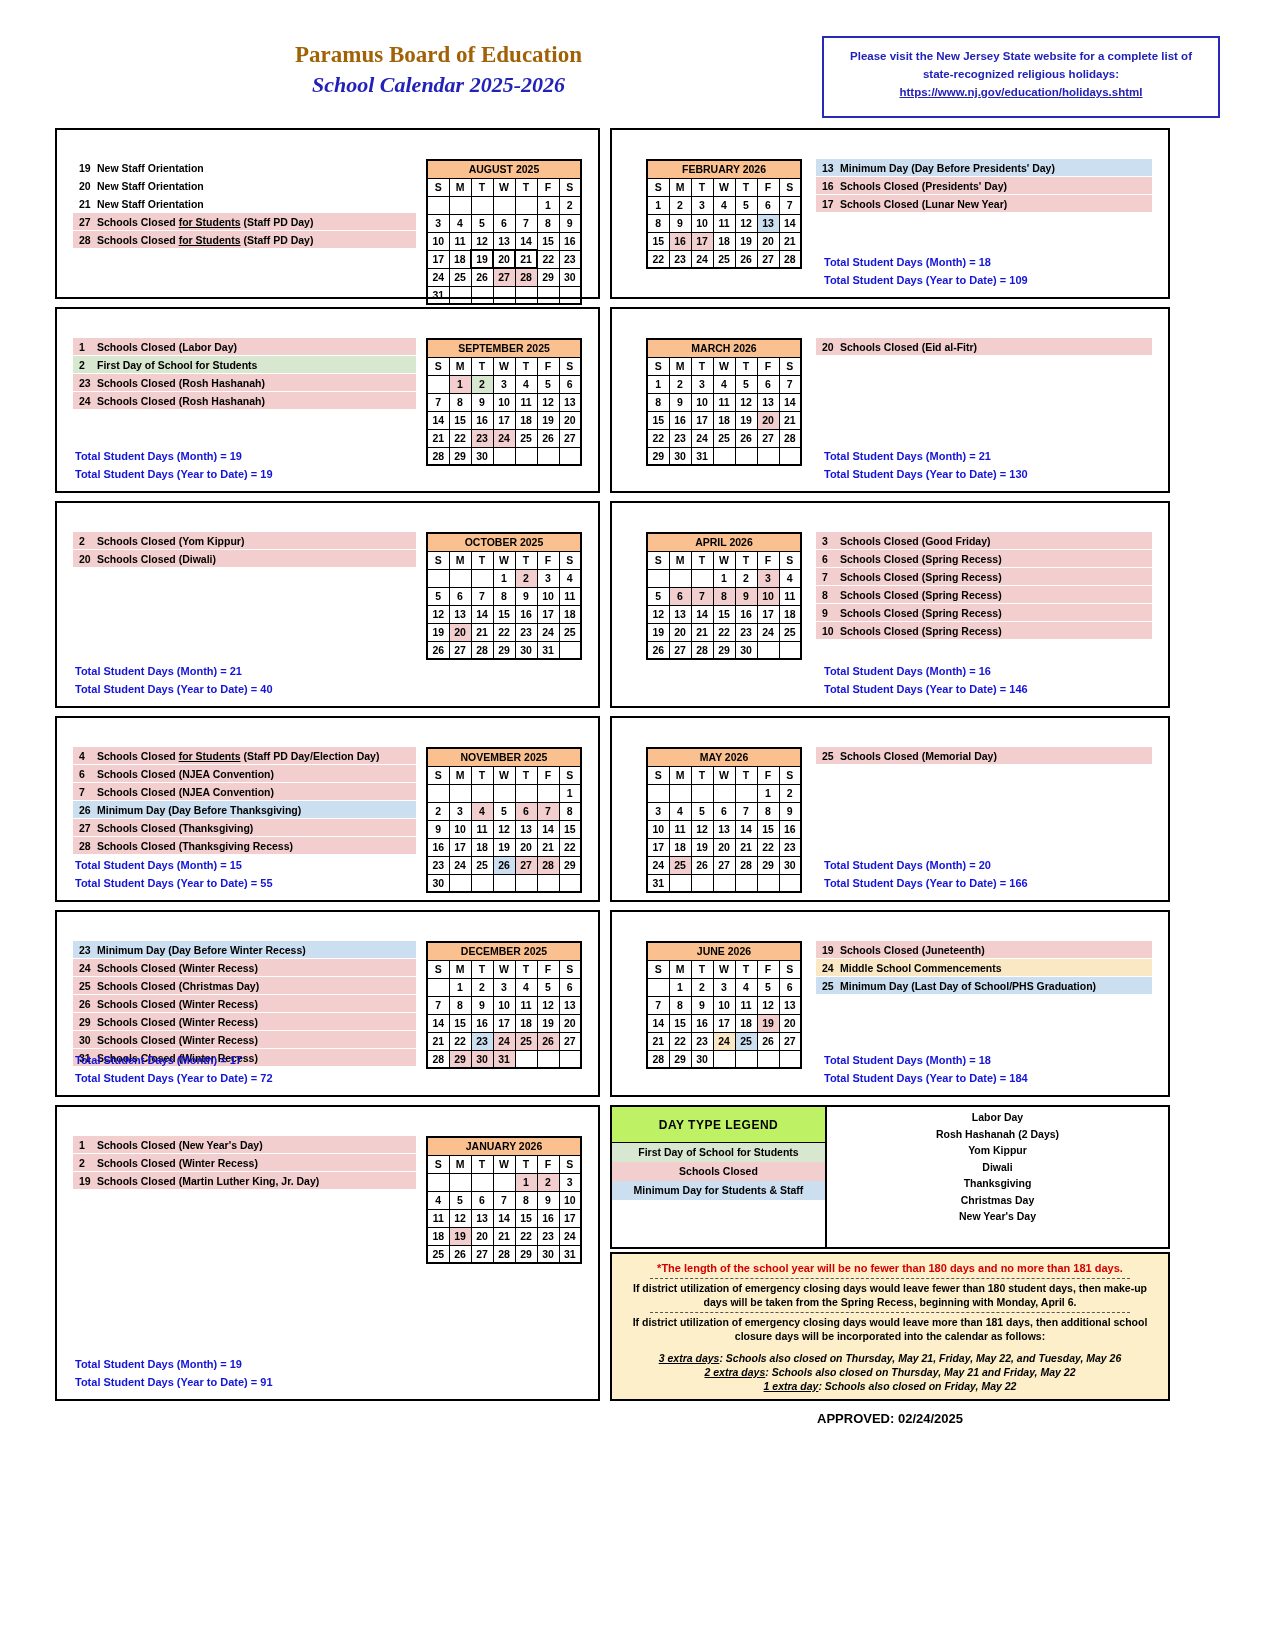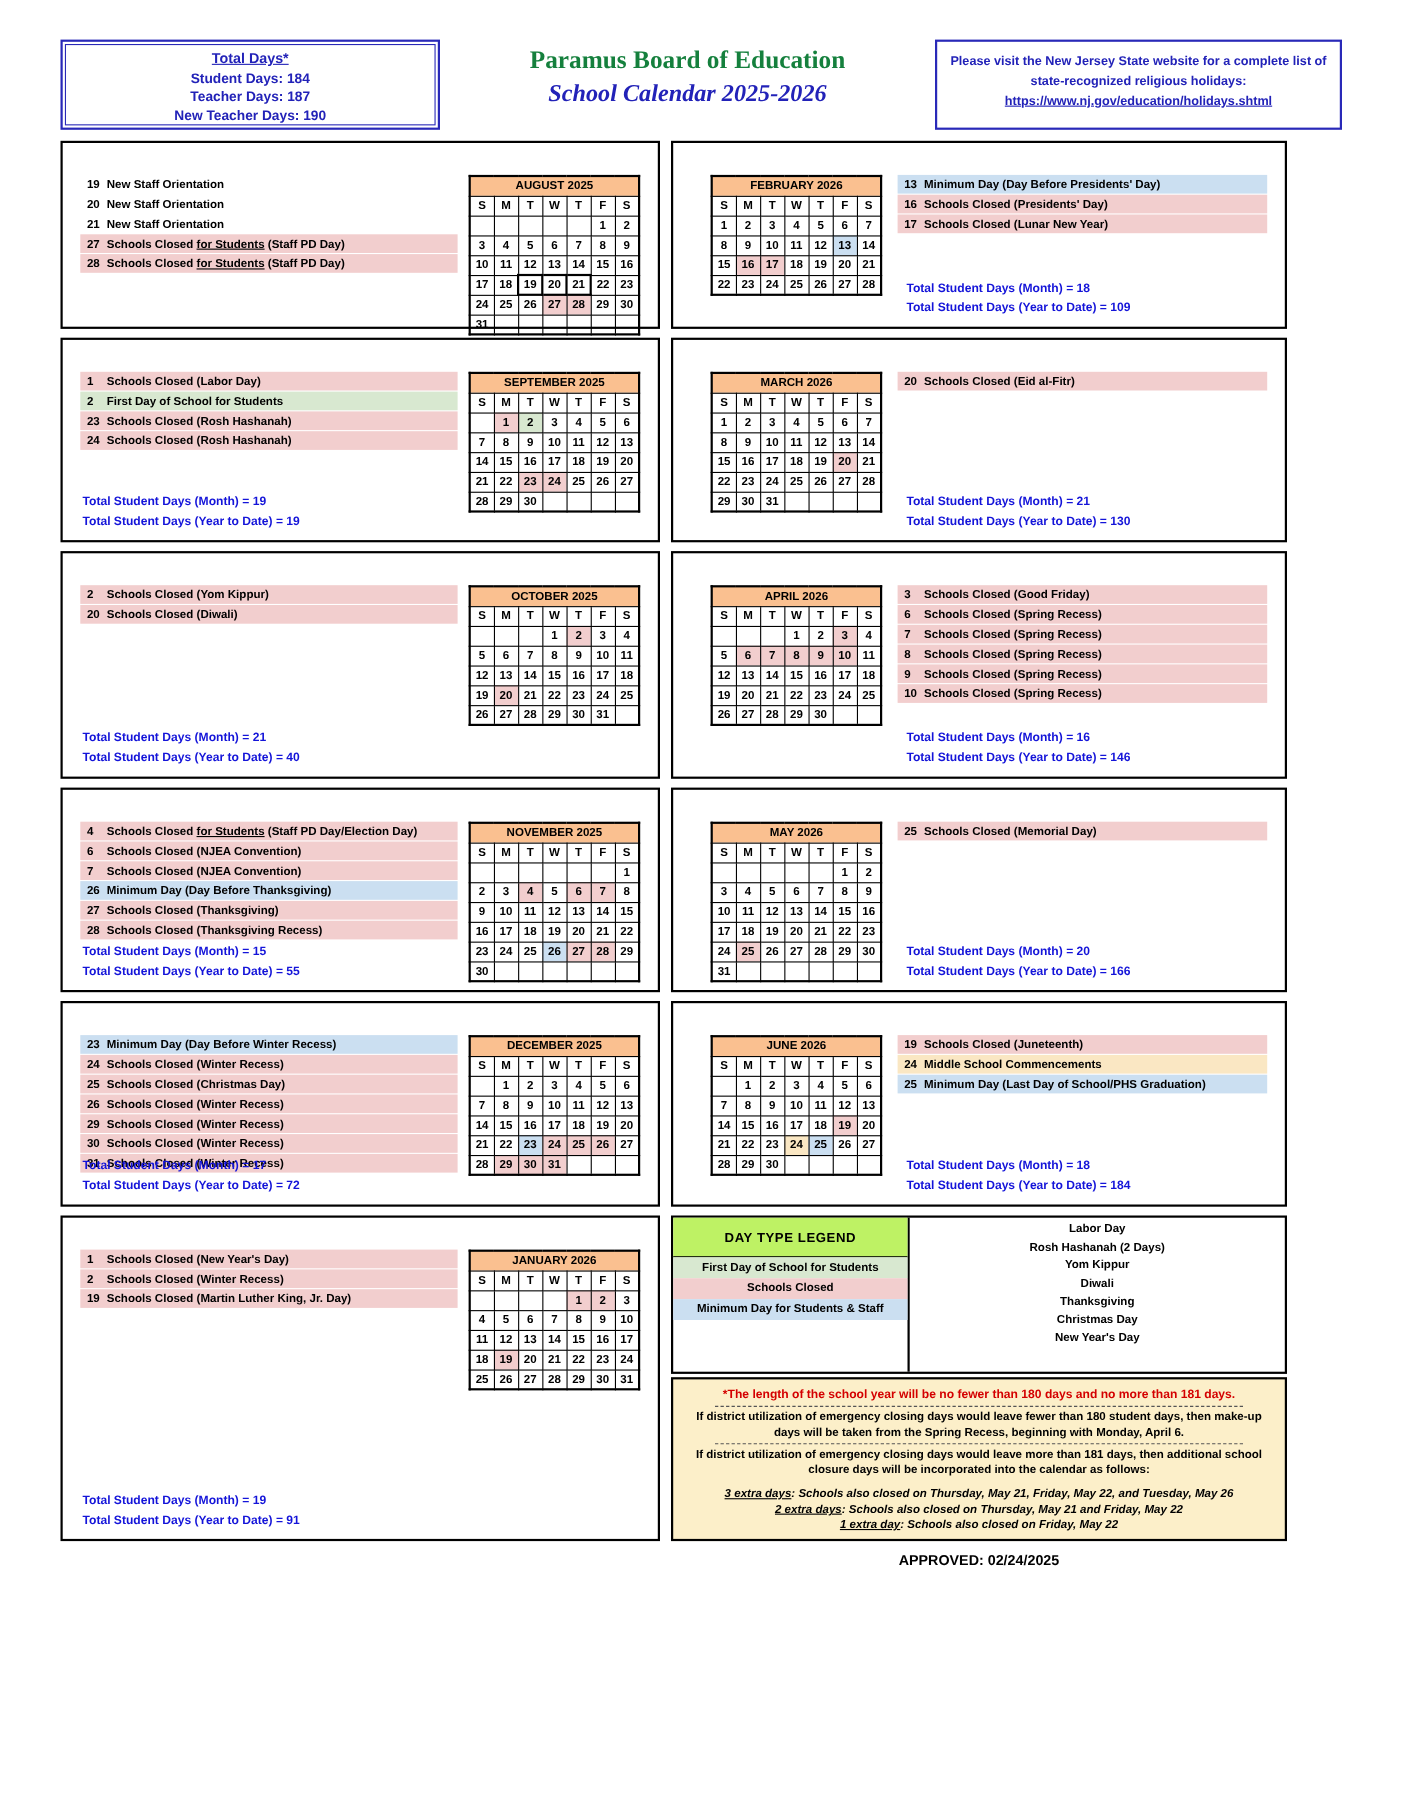--- a/index.html
+++ b/index.html
@@ -6,23 +6,23 @@
   body { margin:0; background:#ffffff; font-family:"Liberation Sans", sans-serif; }
   .page { position:relative; width:1275px; height:1650px; background:#fff; overflow:hidden; }
 
   
   .header { display:flex; align-items:stretch; margin:36px 55px 10px 55px; height:82px; }
   .totaldays-outer { width:345px; border:2px solid #2929b8; padding:2px; }
   .totaldays-inner { border:1px solid #2929b8; height:100%; text-align:center; padding-top:4px; }
   .totaldays-title { color:#2222b8; font-weight:bold; font-size:13px; text-decoration:underline; margin-bottom:3px; }
   .totaldays-line { color:#2222b8; font-weight:bold; font-size:12.5px; line-height:17px; }
   .title-mid { flex:1; text-align:center; padding-top:6px; }
-  .main-title { font-family:"Liberation Serif", serif; font-weight:bold; font-size:23px; color:#15803d; }
+  .main-title { font-family:"Liberation Serif", serif; font-weight:bold; font-size:23px; color:#a16207; }
   .sub-title { font-family:"Liberation Serif", serif; font-weight:bold; font-style:italic; font-size:22px; color:#2222b8; margin-top:4px; }
-  .notice-box { width:370px; border:2px solid #2929b8; text-align:center; padding:8px 10px; }
+  .notice-box { width:398px; border:2px solid #2929b8; text-align:center; padding:8px 10px; }
   .notice-text { color:#2222b8; font-weight:bold; font-size:11.5px; line-height:15px; }
   .notice-link { color:#2222b8; font-weight:bold; font-size:11.5px; text-decoration:underline; }
 
   
   .row { display:flex; gap:10px; margin:0 55px 8px 55px; }
   .r1 { height:171px; } .r2 { height:186px; } .r3 { height:207px; }
   .r4 { height:186px; } .r5 { height:187px; } .r6 { height:296px; }
   .block { border:2px solid #000; background:#fff; position:relative; padding:29px 16px 10px 16px; display:flex; align-items:flex-start; }
   .left-block { width:545px; }
   .right-block { width:560px; }
@@ -72,28 +72,20 @@
   .note-extras { margin-top:8px; }
   .note-extra { font-weight:bold; font-style:italic; font-size:10.5px; line-height:14px; }
   .approved { width:560px; margin-left:610px; text-align:center; font-weight:bold; font-size:13px; margin-top:10px; color:#000; }
 </style>
 </head>
 <body>
 
 <div class="page">
 
   <div class="header">
-    <div class="totaldays-outer">
-      <div class="totaldays-inner">
-        <div class="totaldays-title">Total Days*</div>
-        <div class="totaldays-line">Student Days: 184</div>
-        <div class="totaldays-line">Teacher Days: 187</div>
-        <div class="totaldays-line">New Teacher Days: 190</div>
-      </div>
-    </div>
     <div class="title-mid">
       <div class="main-title">Paramus Board of Education</div>
       <div class="sub-title">School Calendar 2025-2026</div>
     </div>
     <div class="notice-box">
       <span class="notice-text">Please visit the New Jersey State website for a complete list of state-recognized religious holidays:</span><br>
       <a class="notice-link" href="#">https://www.nj.gov/education/holidays.shtml</a>
     </div>
   </div>
 

